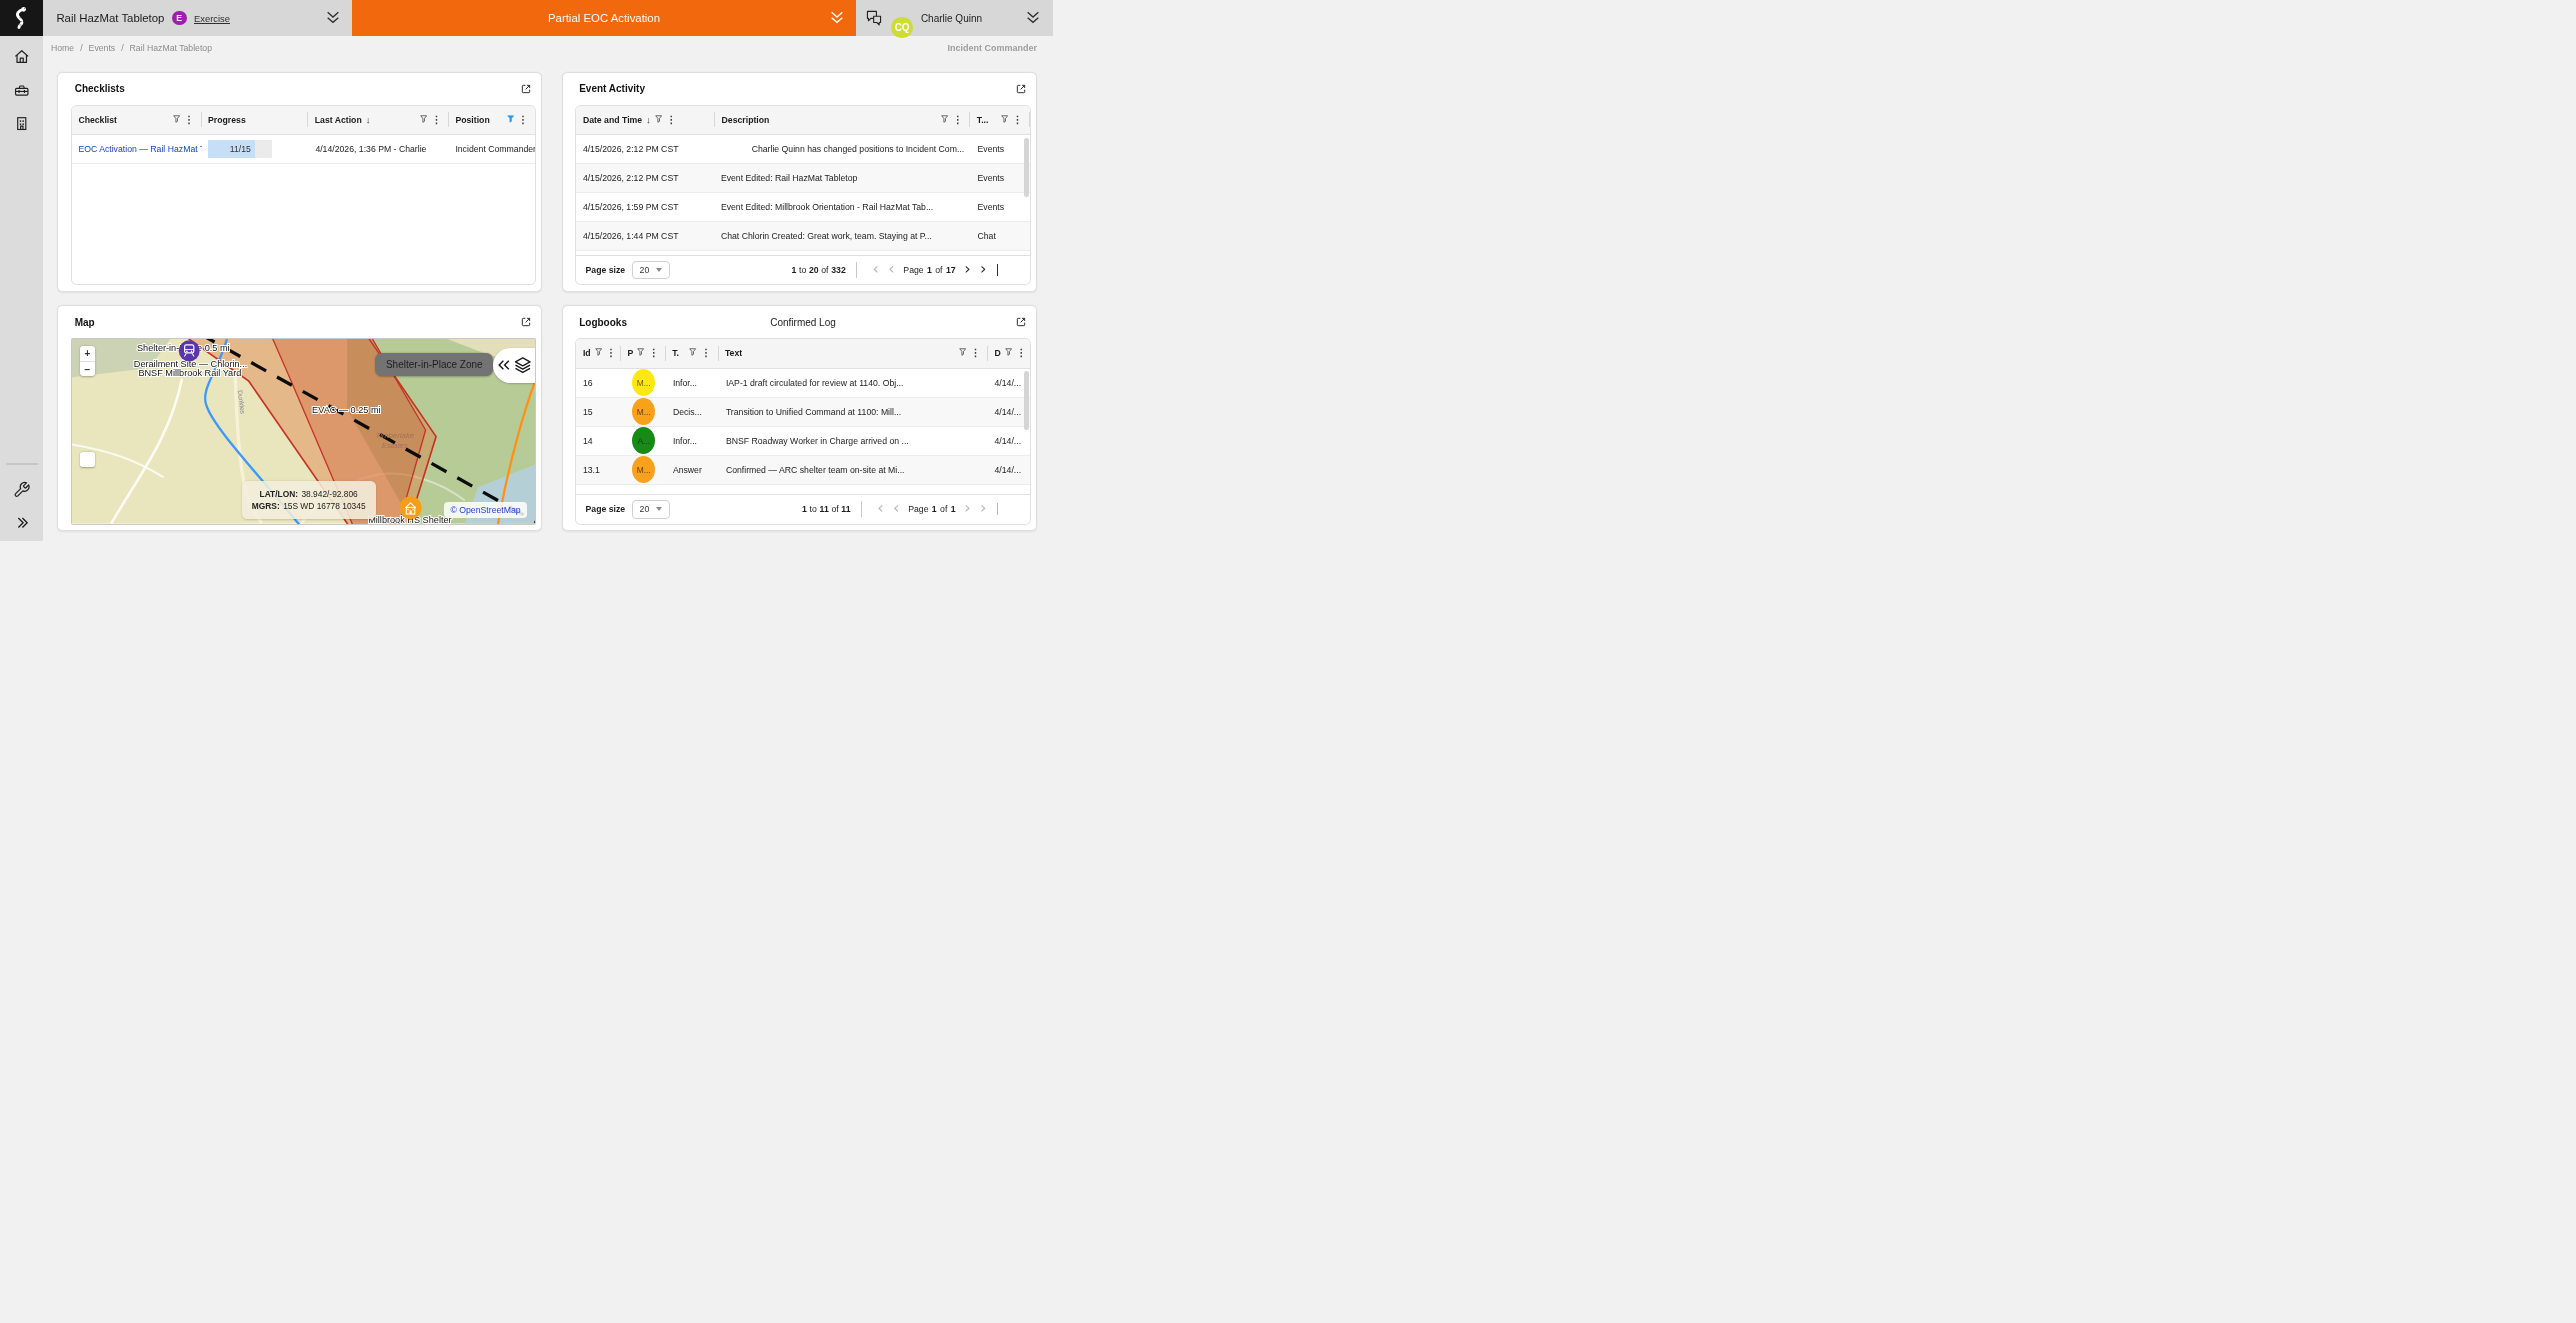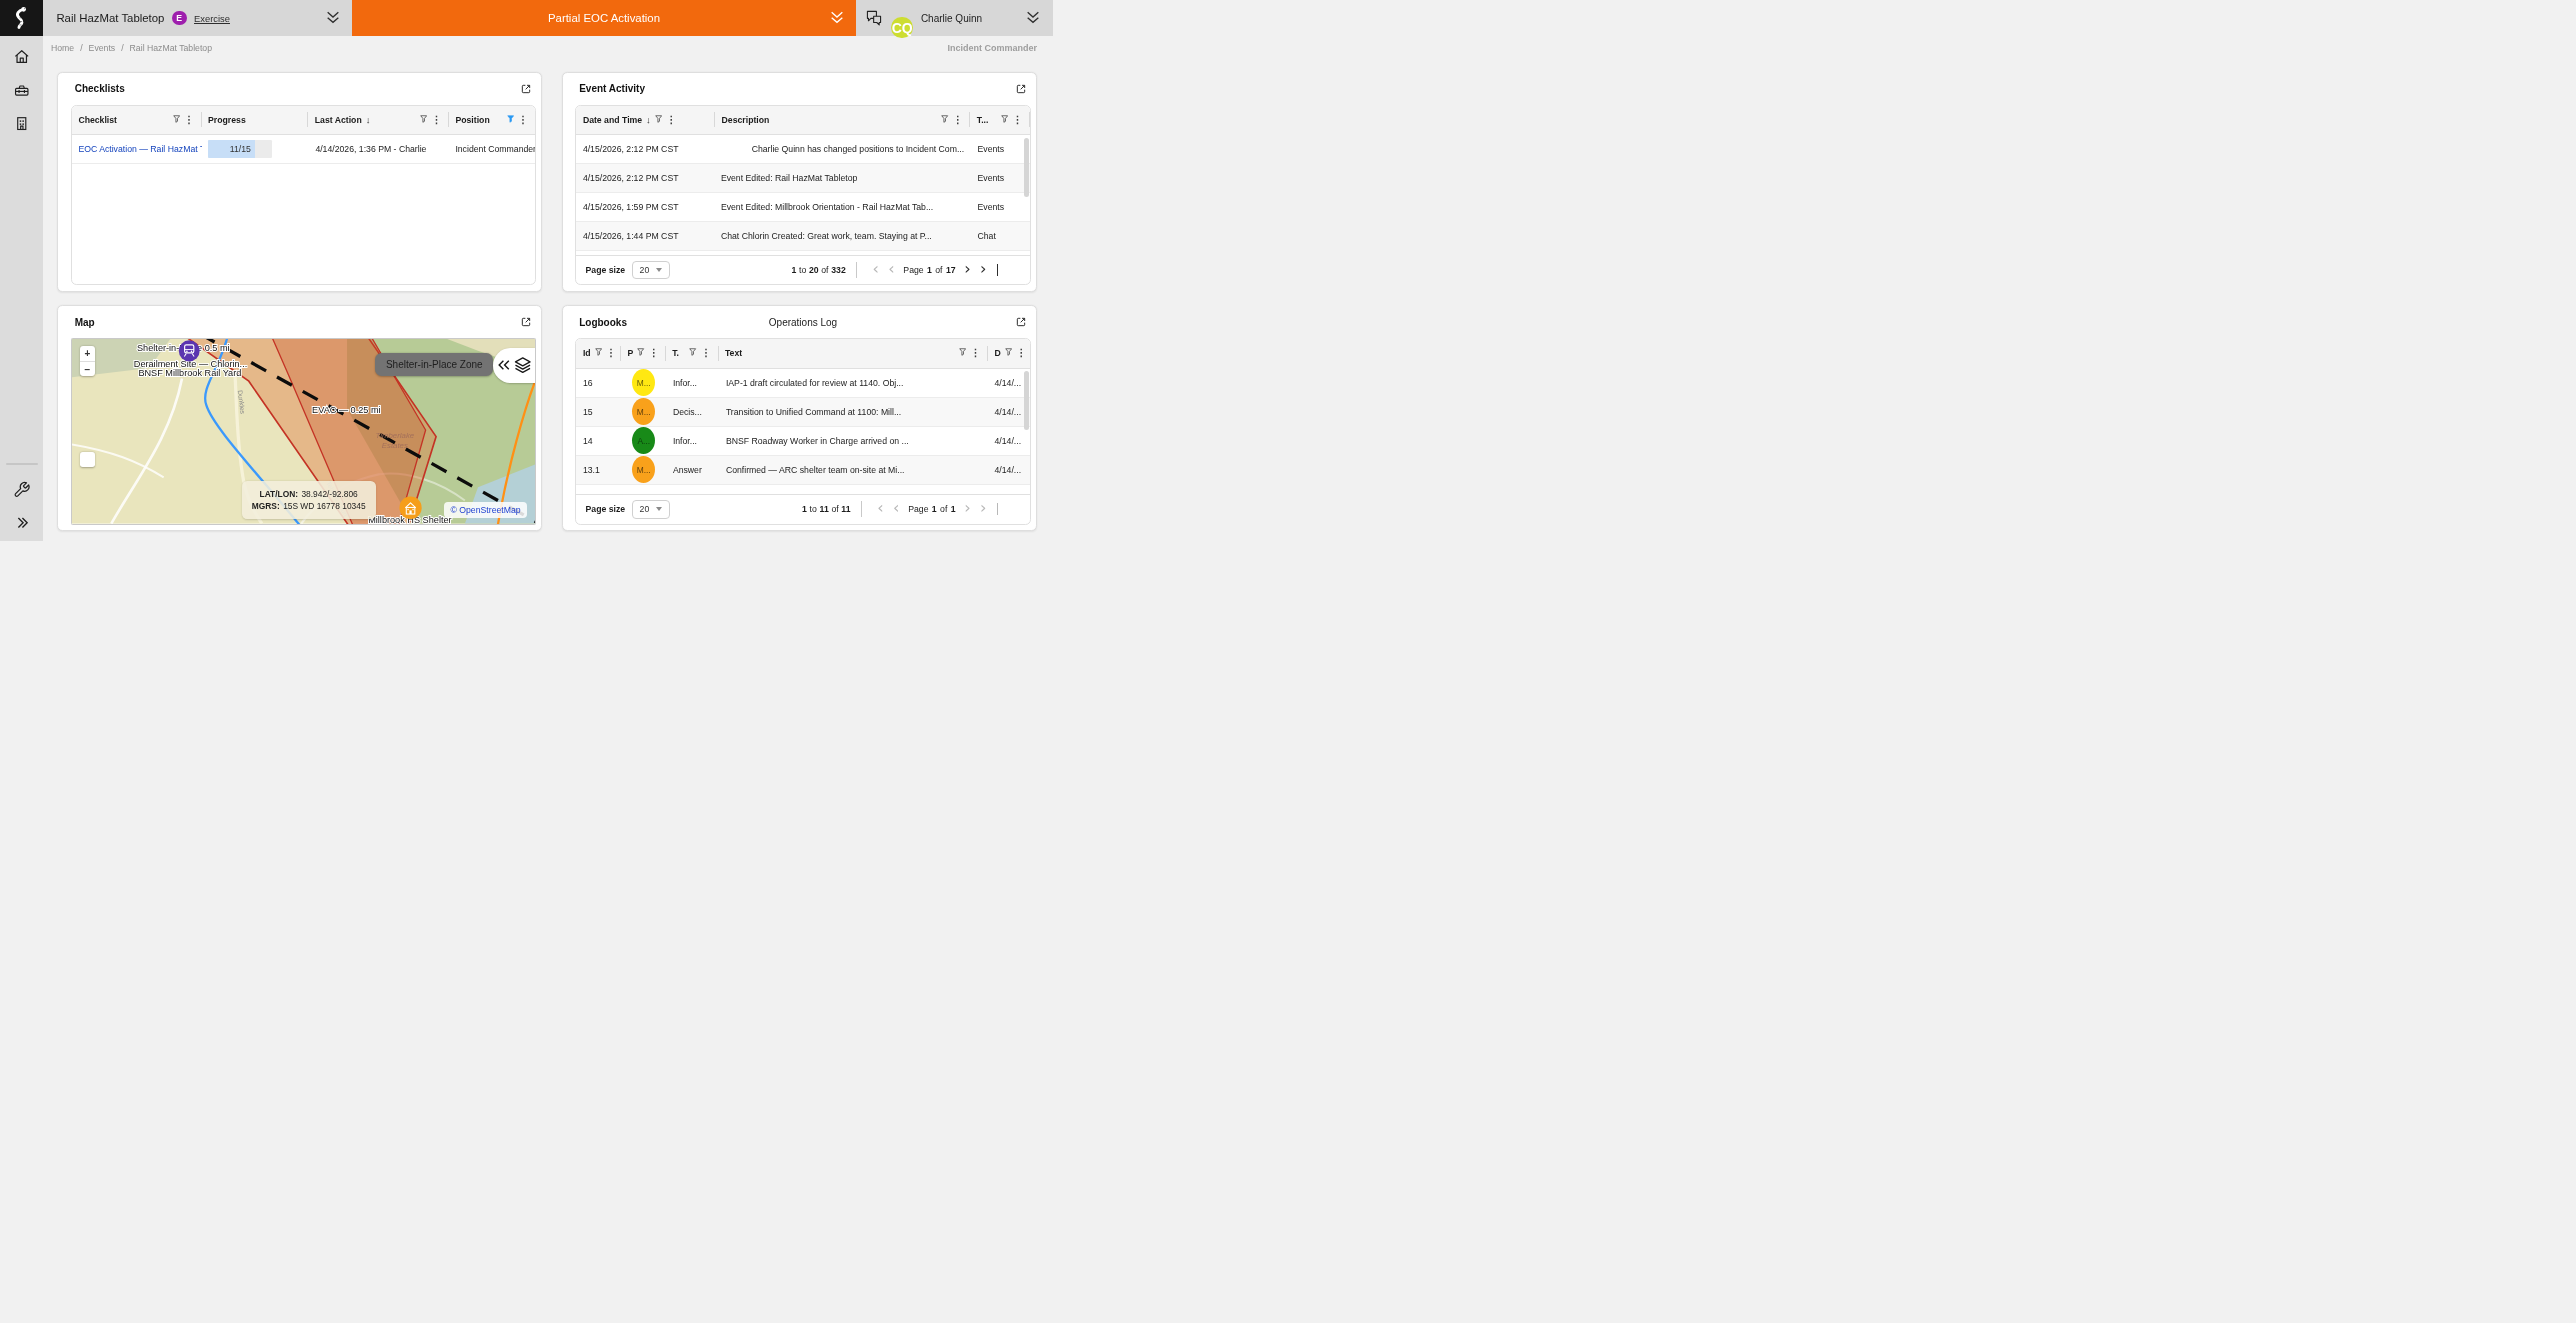--- a/index.html
+++ b/index.html
@@ -11,21 +11,21 @@
   .logo-box { width:43px; height:36px; background:#161616; display:flex; align-items:center; justify-content:center; flex:none; }
   .tb-left { width:309px; background:#d7d7d7; display:flex; align-items:center; padding:0 10.7px 0 13.4px; gap:7.4px; flex:none; }
   .event-title { font-size:11.4px; color:#1a1a1a; white-space:nowrap; }
   .badge-circle { width:14.8px; height:14.8px; border-radius:50%; color:#fff; font-size:8.7px; font-weight:bold; display:flex; align-items:center; justify-content:center; flex:none; }
   .badge-label { font-size:9.4px; color:#2e2e2e;text-decoration:underline; }
   .tb-chev { margin-left:auto; color:#2e2e2e; display:flex; }
   .banner { width:504px; flex:none; color:#fff; display:flex; align-items:center; justify-content:center; position:relative; }
   .banner-label { font-size:11.4px; }
   .banner .tb-chev { position:absolute; right:10.7px; color:#fff; margin:0; }
   .tb-right { flex:1; background:#d7d7d7; display:flex; align-items:center; gap:8px; padding:0 12px 0 9.4px; }
-  .avatar { width:21.5px; height:21.5px; border-radius:50%; color:#fff; font-size:14px; font-weight:bold; display:flex; align-items:center; justify-content:center; flex:none;margin-top:19px; }
+  .avatar { width:21.5px; height:21.5px; border-radius:50%; color:#fff; font-size:10px; font-weight:bold; display:flex; align-items:center; justify-content:center; flex:none;margin-top:19px; }
   .user-name { font-size:10px; color:#222; white-space:nowrap; }
 
   
   .shell { display:flex; height:505px; }
   .sidebar { width:43px; background:#dcdcdc; display:flex; flex-direction:column; align-items:center; padding:12px 0 9.4px; gap:16px; flex:none; }
   .sb-icon { width:17.5px; height:17.5px; display:flex; align-items:center; justify-content:center; color:#1f1f1f; }
   .sb-spacer { flex:1; }
   .sb-divider { width:32px; height:2px; background:#c6c6c6; border-radius:1.3px; }
   .main-col { flex:1; display:flex; flex-direction:column; min-width:0; }
 
@@ -443,21 +443,21 @@
               <span>15S WD 16778 10345</span>
             </div>
           </div>
           <div class="osm-pill">© OpenStreetMap</div>
         </div>
       </section>
 
       <section class="card">
         <div class="card-head">
           <span class="card-title">Logbooks</span>
-          <span class="card-subtitle">Operations Log</span>
+          <span class="card-subtitle">Confirmed Log</span>
           <span class="open-icon">
             <svg width="12" height="12" viewBox="0 0 18 18" fill="none" stroke="#2e2e2e" stroke-width="1.5">
                 <path d="M8 3.5 H4.8 A1.3 1.3 0 0 0 3.5 4.8 V13.2 A1.3 1.3 0 0 0 4.8 14.5 H13.2 A1.3 1.3 0 0 0 14.5 13.2 V10"></path>
                 <path d="M10.5 3.5 H14.5 V7.5"></path>
                 <path d="M14.5 3.5 L8.5 9.5"></path>
               </svg>
           </span>
         </div>
         <div class="tbl">
           <div class="tbl-head">

